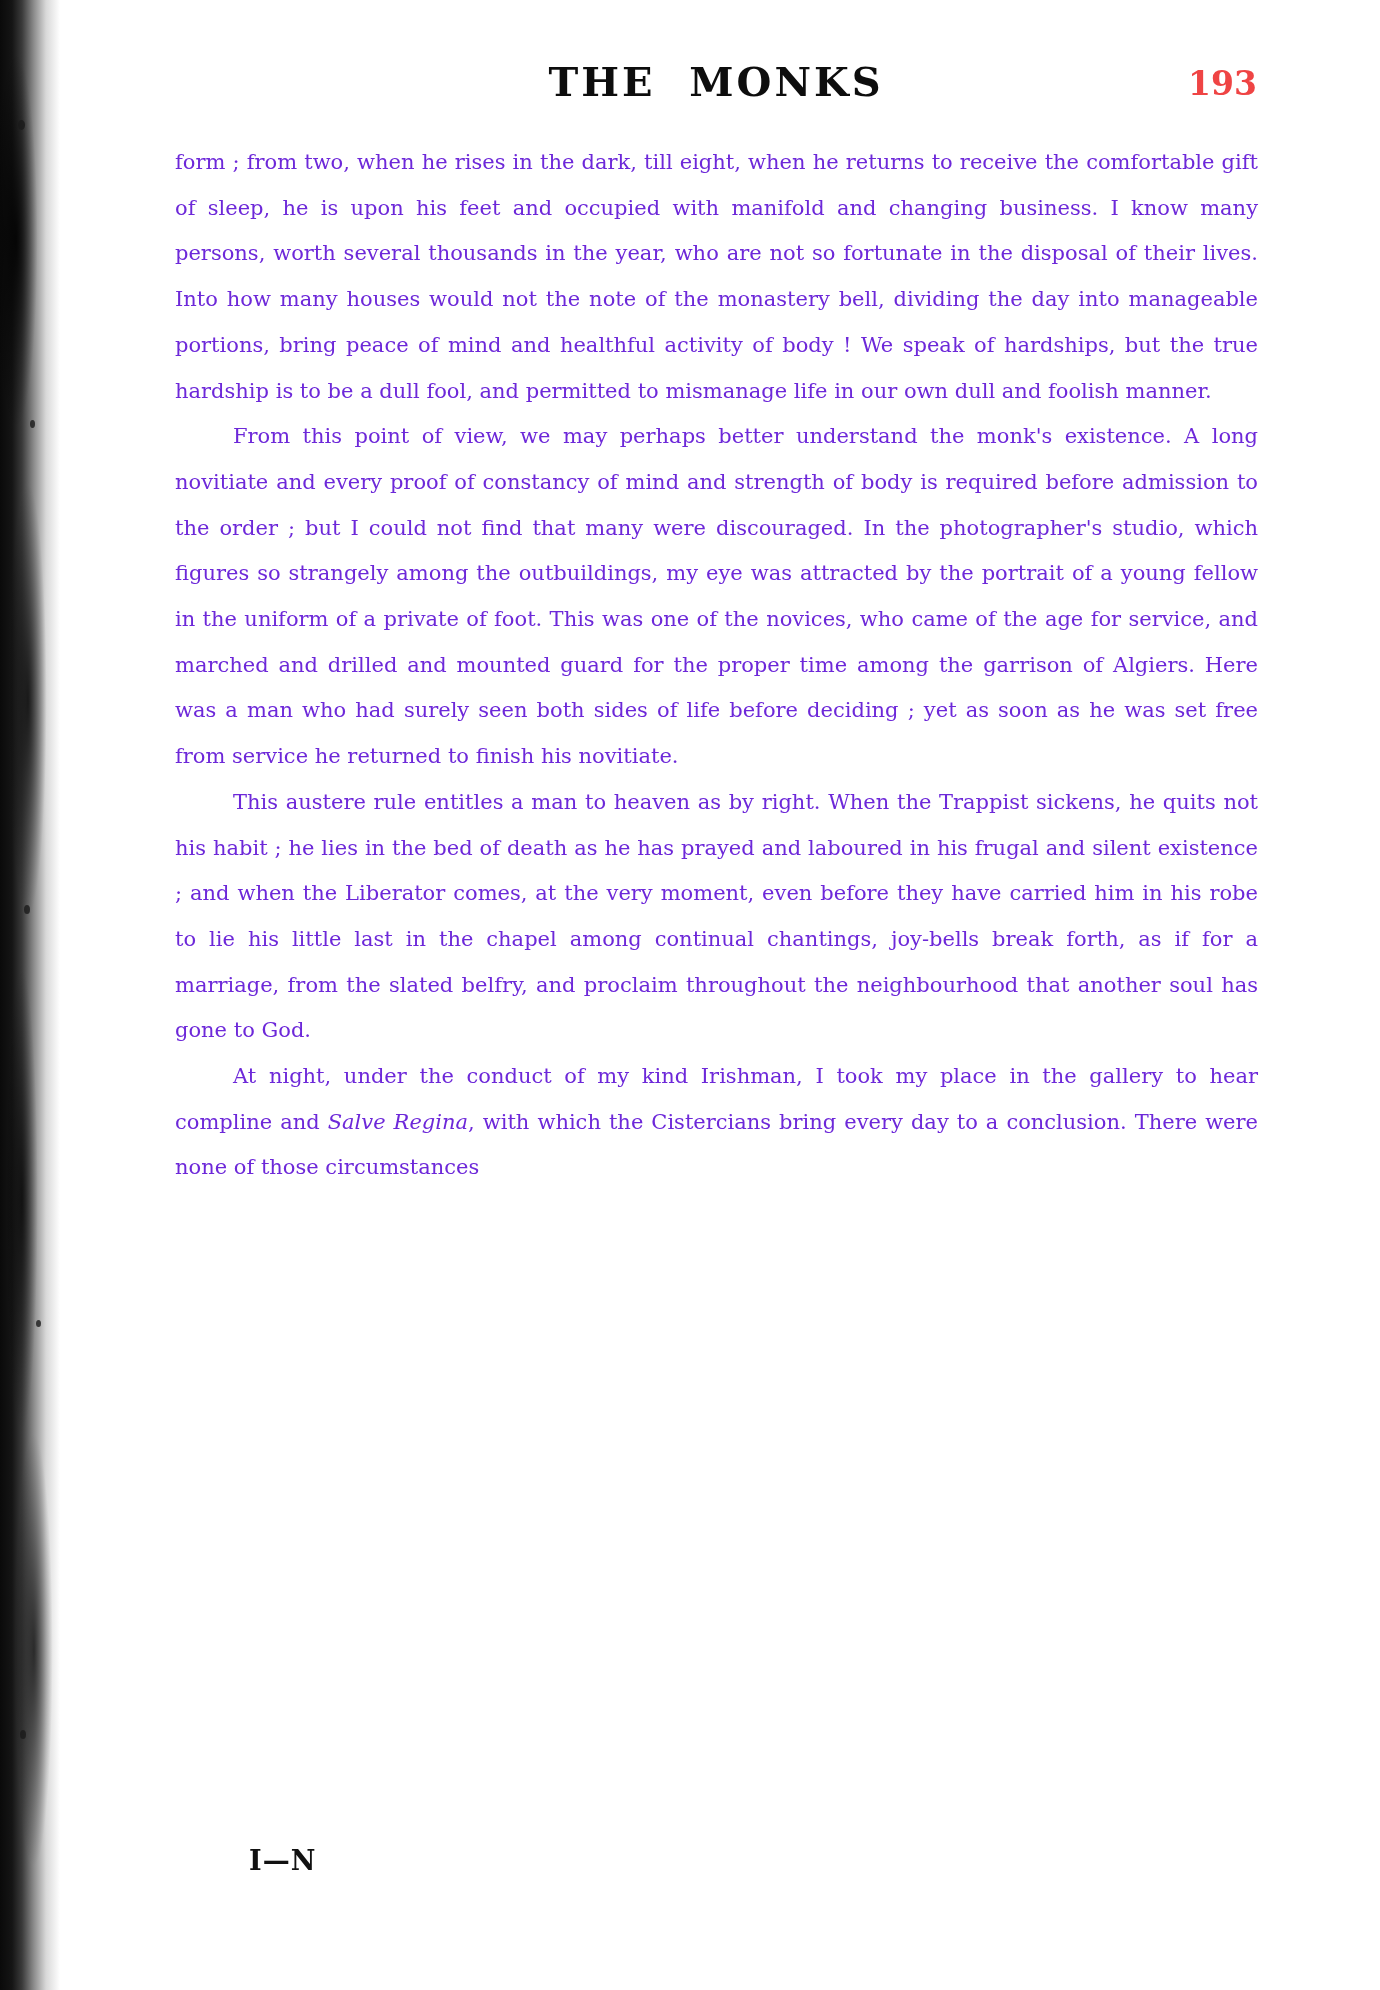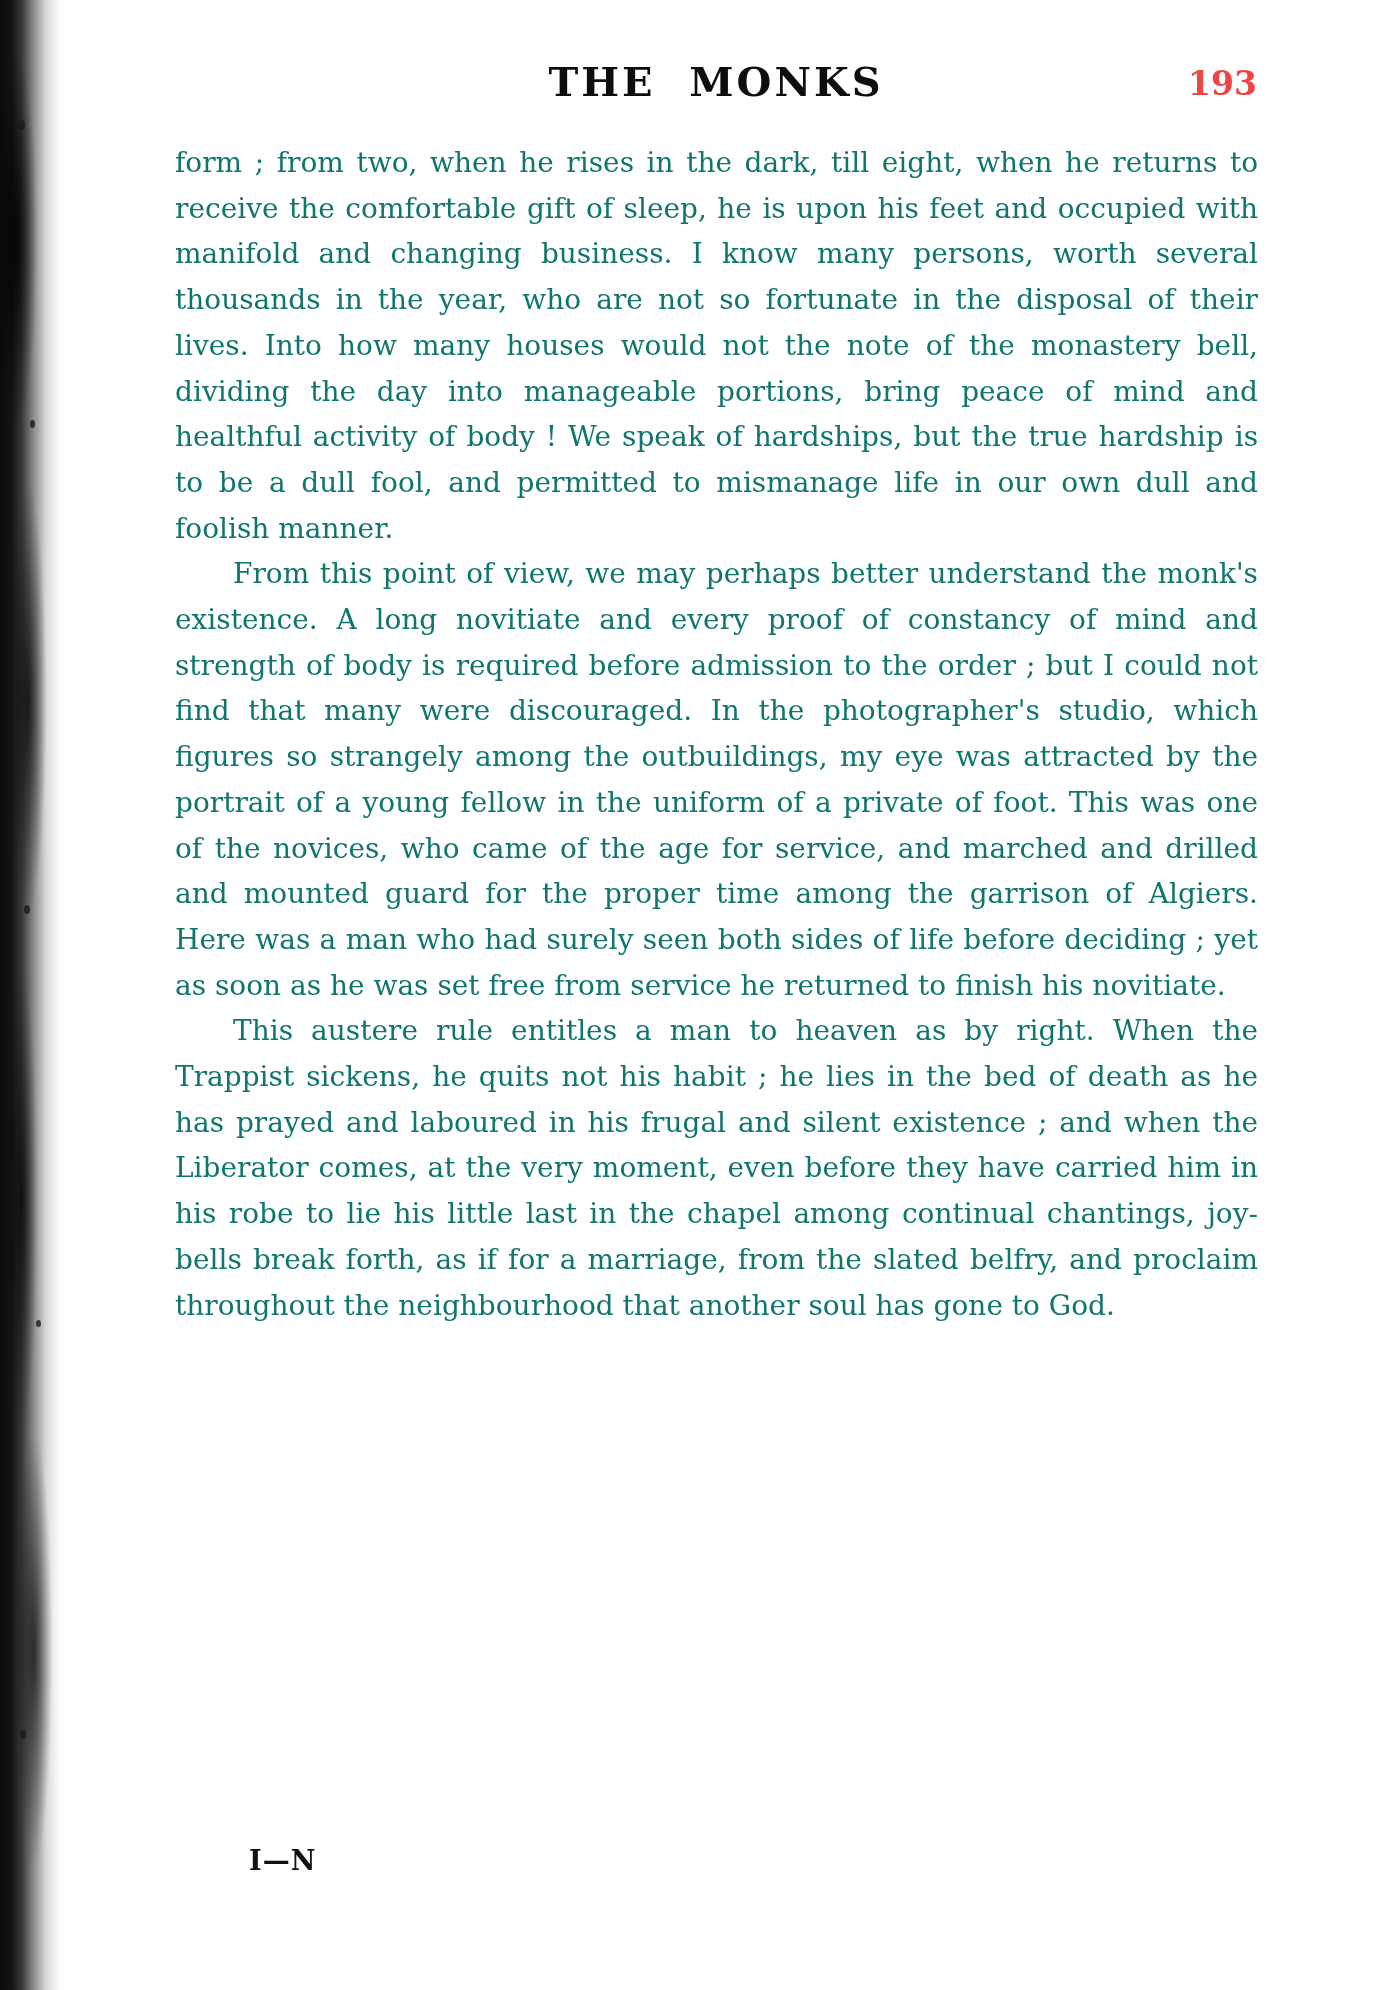--- a/index.html
+++ b/index.html
@@ -69,23 +69,23 @@
     font-size: 33px;
     color: #ef4444;
   }
 
   .body-text {
     position: absolute;
     left: 175px;
     top: 140px;
     width: 1083px;
     font-family: "DejaVu Serif", serif;
-    font-size: 28px;
+    font-size: 21px;
     line-height: 45.7px;
-    color: #0f766e;
+    color: #6d28d9;
     text-align: justify;
     text-justify: inter-word;
   }
   .body-text p {
     margin: 0;
     text-indent: 0;
   }
   .body-text p.indent {
     text-indent: 58px;
   }
@@ -117,17 +117,18 @@
 
   <div class="header">
     <span class="header-title">THE  MONKS</span>
     <span class="header-folio">193</span>
   </div>
 
   <div class="body-text">
     <p><span>form ; from two, when he rises in the dark, till eight, when he returns to receive the comfortable gift of sleep, he is upon his feet and occupied with manifold and changing business.   I know many persons, worth several thousands in the year, who are not so fortunate in the disposal of their lives.   Into how many houses would not the note of the monastery bell, dividing the day into manageable portions, bring peace of mind and healthful activity of body !  We speak of hardships, but the true hardship is to be a dull fool, and permitted to mismanage life in our own dull and foolish manner.</span></p>
     <p class="indent"><span>From this point of view, we may perhaps better understand the monk's existence.   A long novitiate and every proof of constancy of mind and strength of body is required before admission to the order ; but I could not find that many were discouraged.   In the photographer's studio, which figures so strangely among the outbuildings, my eye was attracted by the portrait of a young fellow in the uniform of a private of foot.   This was one of the novices, who came of the age for service, and marched and drilled and mounted guard for the proper time among the garrison of Algiers.   Here was a man who had surely seen both sides of life before deciding ; yet as soon as he was set free from service he returned to finish his novitiate.</span></p>
     <p class="indent"><span>This austere rule entitles a man to heaven as by right. When the Trappist sickens, he quits not his habit ; he lies in the bed of death as he has prayed and laboured in his frugal and silent existence ; and when the Liberator comes, at the very moment, even before they have carried him in his robe to lie his little last in the chapel among continual chantings, joy-bells break forth, as if for a marriage, from the slated belfry, and proclaim throughout the neighbourhood that another soul has gone to God.</span></p>
+    <p class="indent"><span>At night, under the conduct of my kind Irishman, I took my place in the gallery to hear compline and </span><span class="it">Salve Regina</span><span>, with which the Cistercians bring every day to a conclusion.   There were none of those circumstances</span></p>
   </div>
 
   <div class="signature">I—N</div>
 
 </div>
 
 </body></html>

